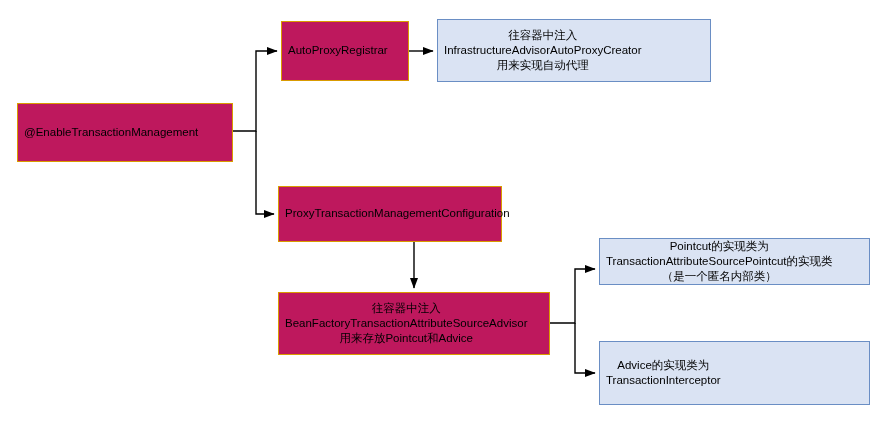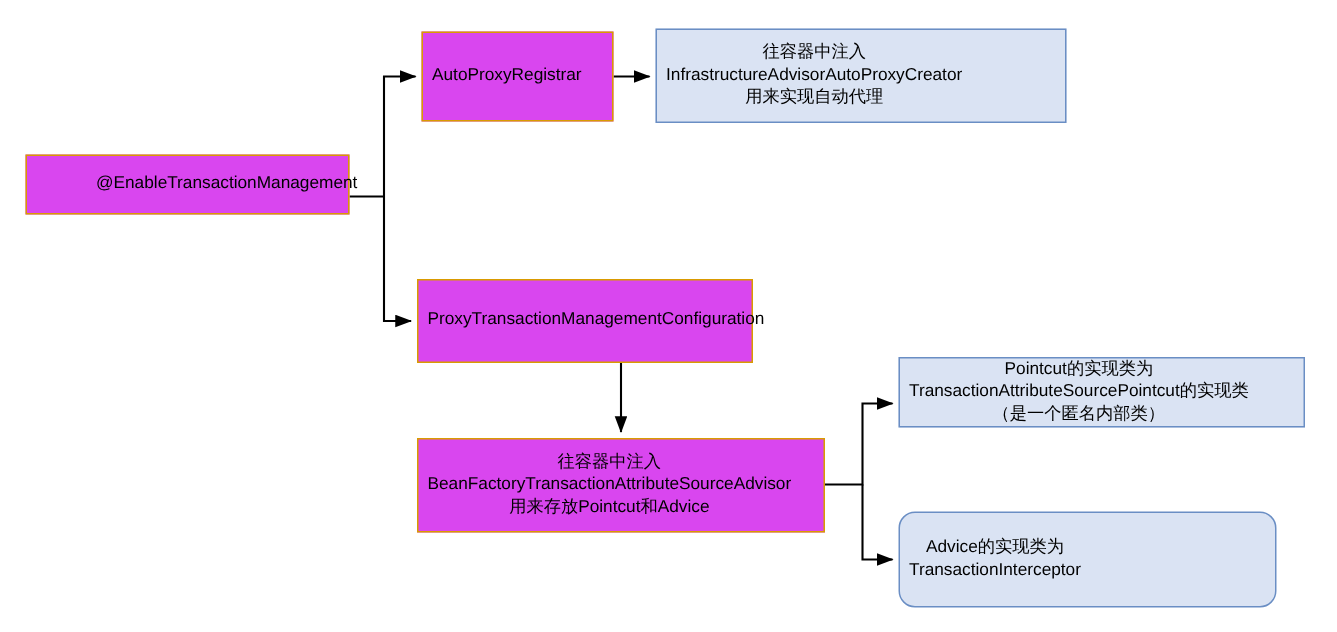--- a/index.html
+++ b/index.html
@@ -10,21 +10,21 @@
   }
   #canvas{position:absolute;left:0;top:0;width:891px;height:421px;}
   .edges{position:absolute;left:0;top:0;width:891px;height:421px;pointer-events:none;}
   .node{
     position:absolute;box-sizing:border-box;
     display:flex;align-items:center;
     text-align:center;line-height:1.33;
     font-size:11.5px;color:#000000;
     white-space:pre-line;
   }
-  .node.orange{background:#d946ef;border:1.6px solid #d99b00;}
+  .node.orange{background:#be185d;border:1.6px solid #d99b00;}
   .node.blue{background:#dae3f3;border:1.6px solid #6a8ec4;}
   .node span{display:block;padding:0 6px;}
 </style>
 </head>
 <body>
 
 <div id="canvas">
 
   <svg class="edges" width="891" height="421" viewBox="0 0 891 421">
     <defs>
@@ -51,21 +51,21 @@
 
     <g>
       <path d="M550,323 L575,323 L575,269 L595,269" fill="none" stroke="#000000" stroke-width="1.4" marker-end="url(#arrow)"></path>
     </g>
 
     <g>
       <path d="M575,323 L575,373 L595,373" fill="none" stroke="#000000" stroke-width="1.4" marker-end="url(#arrow)"></path>
     </g>
   </svg>
 
-  <div class="node orange" style="left:17px;top:103px;width:216px;height:40px;padding-left:40px;">
+  <div class="node orange" style="left:17px;top:103px;width:216px;height:59px;">
     <span>@EnableTransactionManagement</span>
   </div>
 
   <div class="node orange" style="left:281px;top:21px;width:128px;height:60px;">
     <span>AutoProxyRegistrar</span>
   </div>
 
   <div class="node blue" style="left:437px;top:19px;width:274px;height:63px;">
     <span>往容器中注入
 InfrastructureAdvisorAutoProxyCreator
@@ -81,18 +81,18 @@
 BeanFactoryTransactionAttributeSourceAdvisor
 用来存放Pointcut和Advice</span>
   </div>
 
   <div class="node blue" style="left:599px;top:238px;width:271px;height:47px;">
     <span>Pointcut的实现类为
 TransactionAttributeSourcePointcut的实现类
 （是一个匿名内部类）</span>
   </div>
 
-  <div class="node blue" style="left:599px;top:341px;width:252px;height:64px;border-radius:11px;">
+  <div class="node blue" style="left:599px;top:341px;width:271px;height:64px;">
     <span>Advice的实现类为
 TransactionInterceptor</span>
   </div>
 
 </div>
 
 </body></html>

